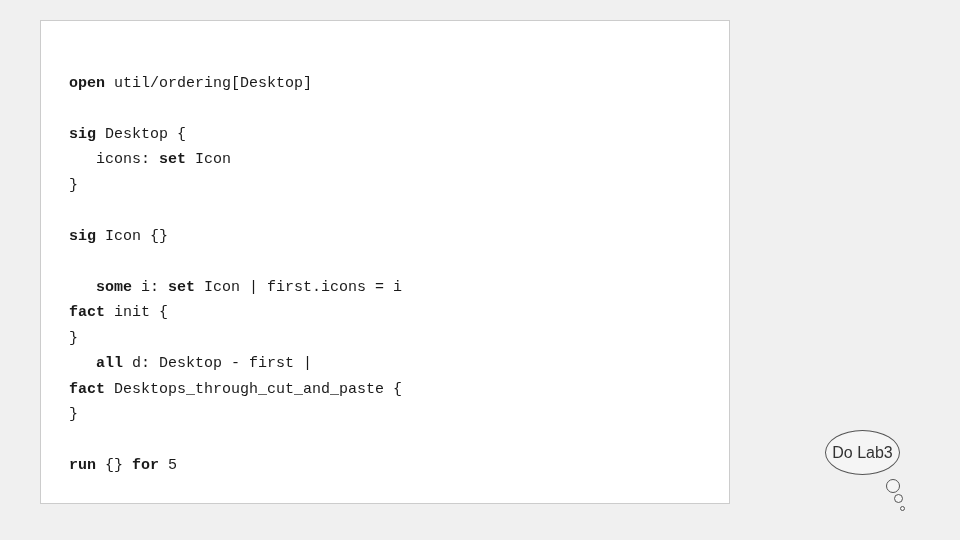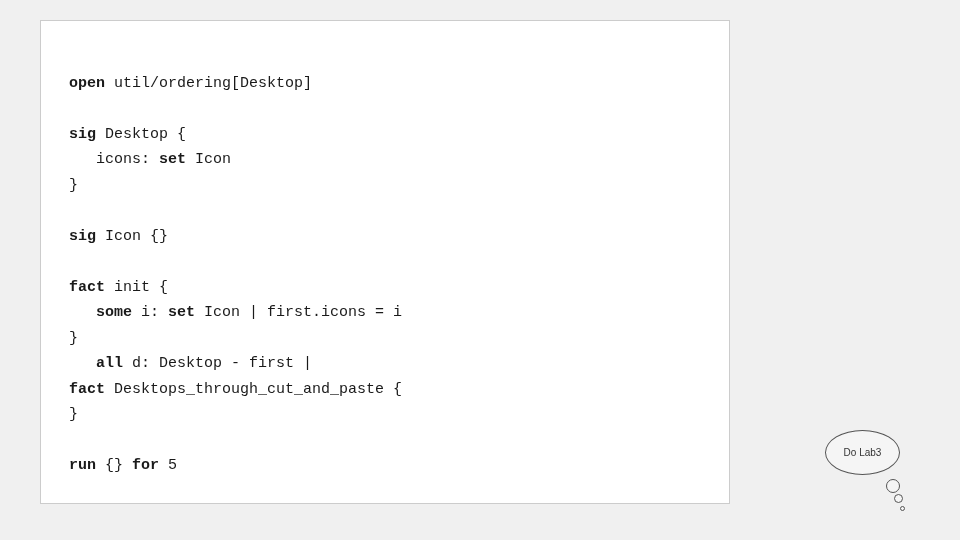--- a/index.html
+++ b/index.html
@@ -66,21 +66,21 @@
 
     .thought-cloud .cloud-body {
       background: #f5f5f5;
       border: 1.5px solid #555;
       border-radius: 50%;
       width: 75px;
       height: 45px;
       display: flex;
       align-items: center;
       justify-content: center;
-      font-size: 10px;
+      font-size: 16px;
       color: #333;
       font-family: Arial, sans-serif;
       text-align: center;
       line-height: 1.2;
       position: absolute;
       top: 0;
       left: 0;
     }
 
     .thought-cloud .bubble1 {
@@ -133,23 +133,23 @@
     <span class="code-line"><span>   icons: </span><span class="kw">set</span><span> Icon</span></span>
 
     <span class="code-line">}</span>
 
     <span class="code-line">&nbsp;</span>
 
     <span class="code-line"><span class="kw">sig</span><span> Icon {}</span></span>
 
     <span class="code-line">&nbsp;</span>
 
+    <span class="code-line"><span>   </span><span class="kw">some</span><span> i: </span><span class="kw">set</span><span> Icon | first.icons = i</span></span>
+
     <span class="code-line"><span class="kw">fact</span><span> init {</span></span>
-
-    <span class="code-line"><span>   </span><span class="kw">some</span><span> i: </span><span class="kw">set</span><span> Icon | first.icons = i</span></span>
 
     <span class="code-line">}</span>
 
     <span class="code-line"><span>   </span><span class="kw">all</span><span> d: Desktop - first |</span></span>
 
     <span class="code-line"><span class="kw">fact</span><span> Desktops_through_cut_and_paste {</span></span>
 
 
 
     <span class="code-line">}</span>

